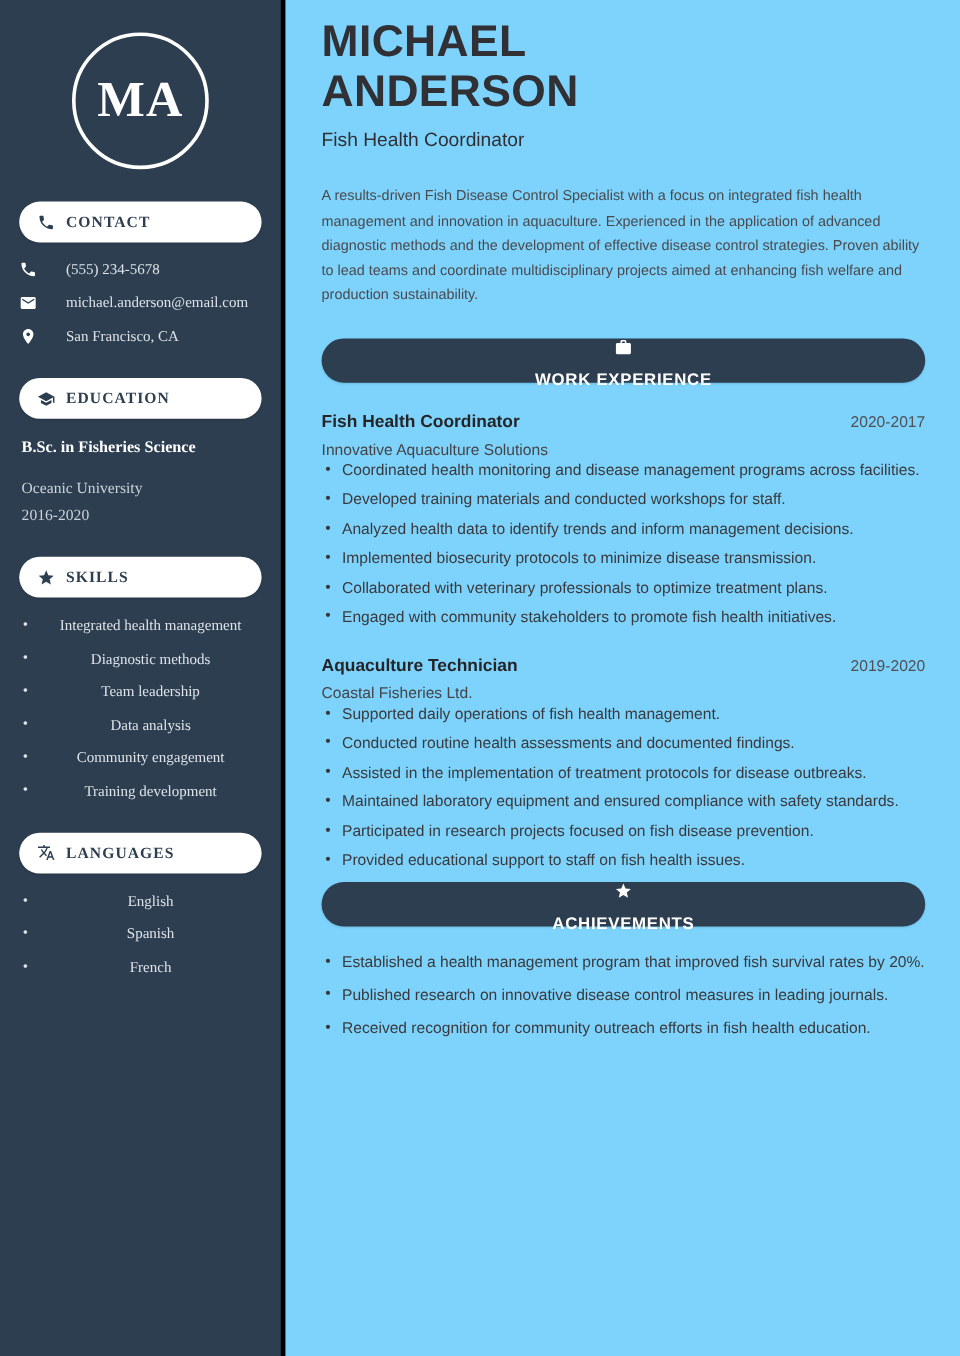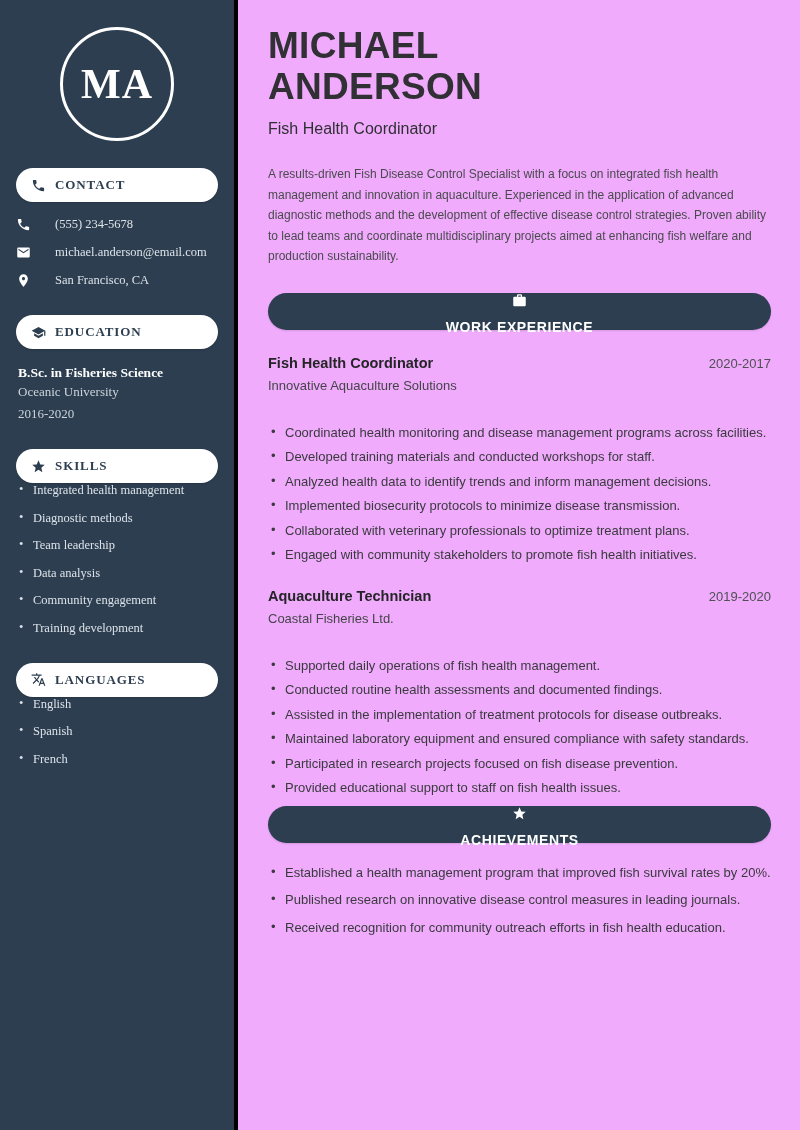--- a/index.html
+++ b/index.html
@@ -24,51 +24,51 @@
     box-shadow: 0 1px 2px rgba(0,0,0,0.15);
   }
   .side-pill svg { width: 15px; height: 15px; fill: #2d3e50; flex: 0 0 15px; }
   .contact-list { list-style: none; margin-top: 15px; }
   .contact-list li {
     display: flex; align-items: center; gap: 24px; margin-bottom: 13px;
     font-size: 12.5px; color: #dde3e9;
   }
   .contact-list svg { width: 15px; height: 15px; fill: #ffffff; flex: 0 0 15px; }
   .edu { margin-top: 16px; padding-left: 2px; }
-  .edu-degree { color: #ffffff; font-weight: 700; font-size: 13.5px; margin-bottom: 3px; }
+  .edu-degree { color: #ffffff; font-weight: 700; font-size: 13.5px; margin-bottom: 18px; }
   .edu-school, .edu-years { color: #ccd4db; font-size: 13px; margin-bottom: 6px; }
-  .side-list { list-style: none; padding-left: 2px; }
+  .side-list { list-style: none; margin-top: 16px; padding-left: 2px; text-align: center; }
   .side-list li {
     position: relative; padding-left: 15px; margin-bottom: 12.5px;
     font-size: 12.5px; color: #dde3e9;
   }
   .side-list li::before { content: "\2022"; position: absolute; left: 1px; top: -1px; color: #dde3e9; }
 
   
-  .main { flex: 1; padding: 25px 29px 0 30px; background: #f0abfc; }
+  .main { flex: 1; padding: 14px 29px 0 30px; background: #7dd3fc; }
   .name {
     font-size: 37px; line-height: 41px; font-weight: 800; color: #303035;
     letter-spacing: 0.3px;
   }
   .headline { margin-top: 13px; font-size: 16px; color: #2f2f33; }
   .summary { margin-top: 26px; font-size: 12px; line-height: 20.5px; color: #4a4a4e; }
   .section-pill {
     margin-top: 26px; height: 37px; background: #2d3e50; border-radius: 18.5px;
     display: flex; align-items: center; gap: 11px; padding: 0 19px;
     color: #ffffff; font-weight: 700; font-size: 14px; letter-spacing: 0.6px;
     box-shadow: 0 1px 2px rgba(0,0,0,0.12);
     flex-direction: column;
   }
   .section-pill svg { width: 15px; height: 15px; fill: #ffffff; flex: 0 0 15px; }
   .job { margin-top: 25px; }
   .job-head { display: flex; justify-content: space-between; align-items: baseline; }
   .job-head h3 { font-size: 14.5px; font-weight: 700; color: #252528; }
   .job-dates { font-size: 13px; color: #4f4f54; }
   .company { margin-top: 7px; font-size: 13px; color: #454549; }
-  .bullets { list-style: none; margin-top: 32px; }
+  .bullets { list-style: none; margin-top: 2px; }
   .bullets li {
     position: relative; padding-left: 17px; margin-bottom: 9px;
     font-size: 13px; line-height: 15.5px; color: #3a3a3e;
   }
   .bullets li::before { content: "\2022"; position: absolute; left: 3px; top: -1px; color: #3a3a3e; }
   .ach-pill { margin-top: 10px; }
   .bullets.achievements { margin-top: 22px; }
   .bullets.achievements li { margin-bottom: 12px; }
 </style>
 </head>

